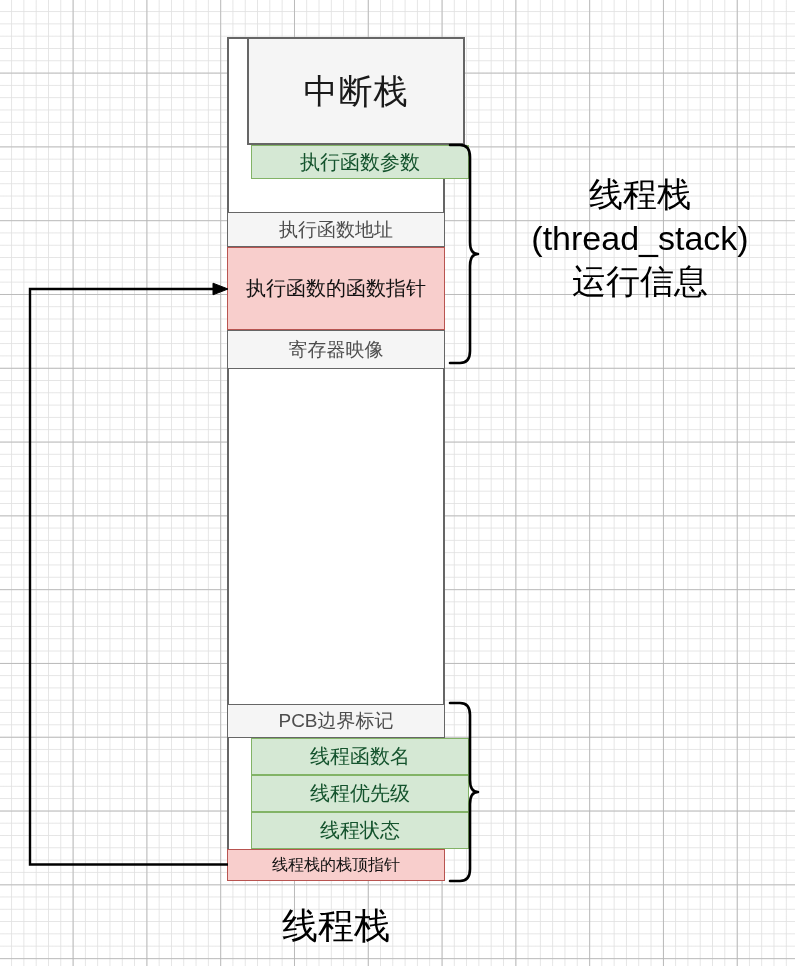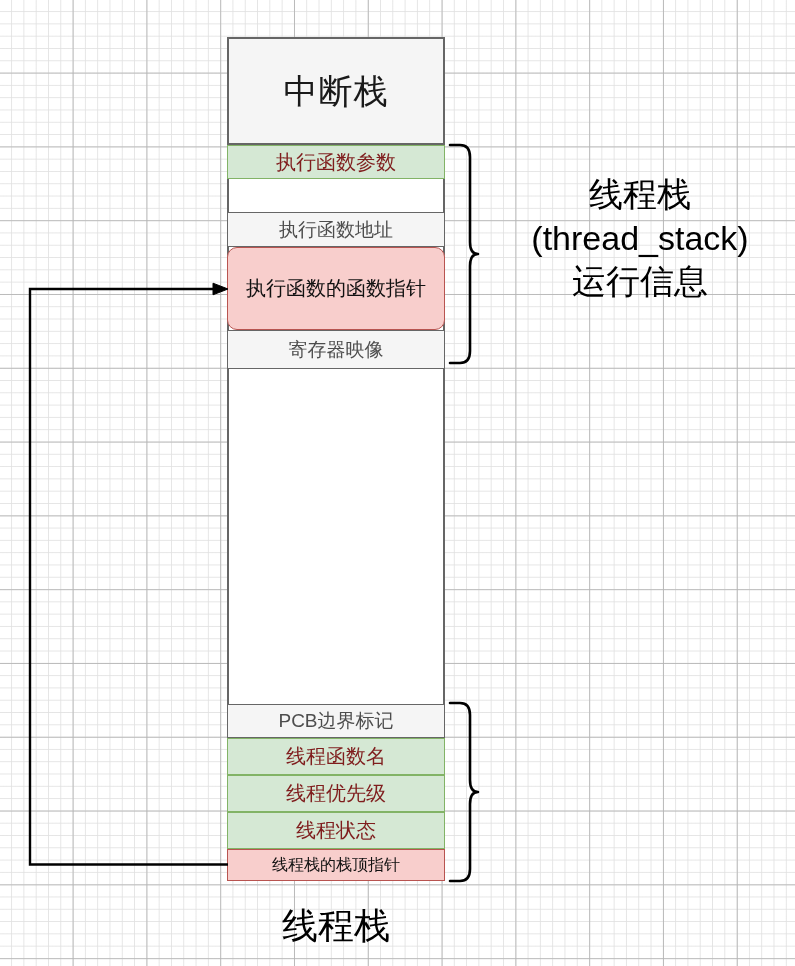--- a/index.html
+++ b/index.html
@@ -57,22 +57,23 @@
   .row-title {
     border: 2px solid #666666;
     background: #f5f5f5;
     color: #1a1a1a;
     font-size: 34px;
     letter-spacing: 1px;
   }
   .row-green {
     border: 1px solid #82b366;
     background: #d5e8d4;
-    color: #7f1d1d;
+    color: #14532d;
     font-size: 20px;
+    margin-left: 24px;
   }
   .row-gray {
     border: 1px solid #666666;
     background: #f5f5f5;
     color: #4d4d4d;
     font-size: 19px;
   }
   .row-red {
     border: 1px solid #b85450;
     background: #f8cecc;
@@ -121,31 +122,31 @@
     font-size: 36px;
   }
 </style>
 </head>
 <body>
 
 <div id="canvas">
 
   <div class="stack-box"></div>
 
-  <div class="row row-title" style="top:37px; height:108px;">
+  <div class="row row-title" style="top:37px; height:108px;margin-left:20px;">
     <span>中断栈</span>
   </div>
 
   <div class="row row-green" style="top:145px; height:34px;">
     <span>执行函数参数</span>
   </div>
   <div class="row row-gray" style="top:212px; height:35px;">
     <span>执行函数地址</span>
   </div>
-  <div class="row row-red two-line" style="top:247px; height:83px;border-radius:10px;">
+  <div class="row row-red two-line" style="top:247px; height:83px;">
     <span>执行函数的函数指针</span>
   </div>
   <div class="row row-gray" style="top:330px; height:39px;">
     <span>寄存器映像</span>
   </div>
 
   <div class="row row-gray" style="top:704px; height:34px;">
     <span>PCB边界标记</span>
   </div>
   <div class="row row-green" style="top:738px; height:37px;">

